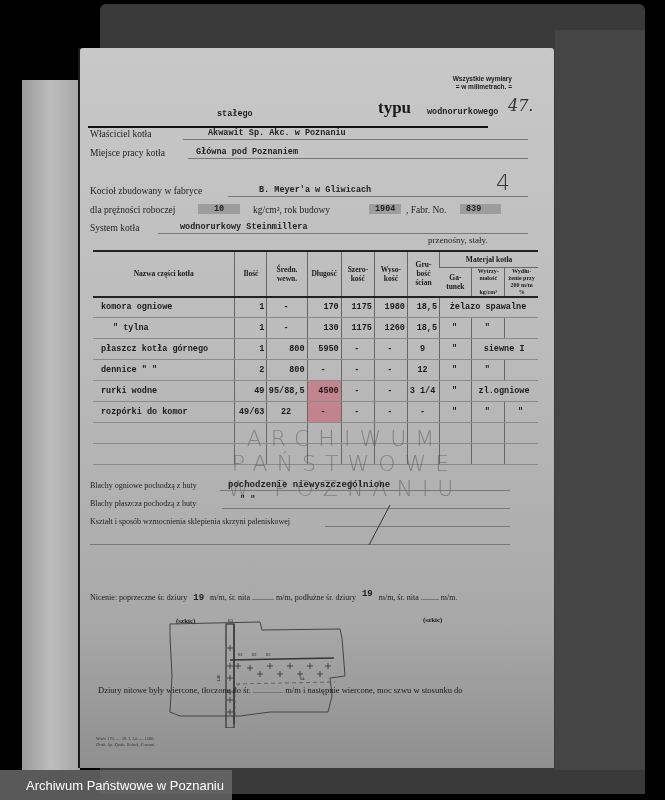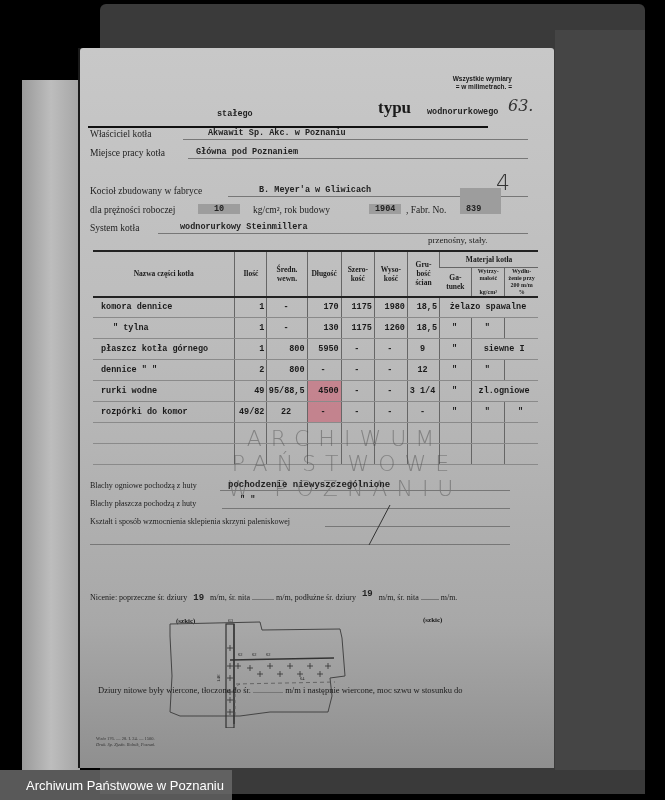--- a/index.html
+++ b/index.html
@@ -92,21 +92,21 @@
 <div class="page">
 
   <div class="abs units-note">
     <div>Wszystkie wymiary</div>
     <div>= w milimetrach. =</div>
   </div>
 
   <div class="abs typed title-stalego">stałego</div>
   <div class="abs title-typu">typu</div>
   <div class="abs typed title-wod">wodnorurkowego</div>
-  <div class="abs title-num">63.</div>
+  <div class="abs title-num">47.</div>
   <div class="abs title-rule"></div>
 
   <div class="field-row" style="top:76px;">
     <span class="label">Właściciel kotła</span>
     <span class="line" style="left:95px;"></span>
     <span class="typed" style="left:120px;">Akwawit Sp. Akc. w Poznaniu</span>
   </div>
   <div class="field-row" style="top:95px;">
     <span class="label">Miejsce pracy kotła</span>
     <span class="line" style="left:100px;"></span>
@@ -117,21 +117,21 @@
     <span class="label">Kocioł zbudowany w fabryce</span>
     <span class="line" style="left:140px;"></span>
     <span class="typed" style="left:171px;">B. Meyer'a w Gliwicach</span>
   </div>
   <div class="field-row" style="top:152px;">
     <span class="label">dla prężności roboczej</span>
     <span class="typed shaded" style="left:110px; padding:0 16px;">10</span>
     <span class="label" style="left:165px;">kg/cm², rok budowy</span>
     <span class="typed shaded" style="left:281px;">1904</span>
     <span class="label" style="left:318px;">, Fabr. No.</span>
-    <span class="typed shaded" style="left:372px; padding:16px 20px 0 6px;">839</span>
+    <span class="typed shaded" style="left:372px; padding:0 20px 0 6px;">839</span>
   </div>
   <div class="field-row" style="top:170px;">
     <span class="label">System kotła</span>
     <span class="line" style="left:70px;"></span>
     <span class="typed" style="left:92px;">wodnorurkowy Steinmillera</span>
   </div>
   <div class="abs label przenosny">przenośny, stały.</div>
 
   <table class="parts">
     <colgroup>
@@ -158,21 +158,21 @@
         <th colspan="3" style="height:16px; border-bottom:1px solid #666;">Materjał kotła</th>
       </tr>
       <tr>
         <th><span>Ga-</span><br><span>tunek</span></th>
         <th class="small"><span>Wytrzy-</span><br><span>małość</span><br><br><span>kg/cm²</span></th>
         <th class="small"><span>Wydłu-</span><br><span>żenie przy</span><br><span>200 m/m</span><br><span>%</span></th>
       </tr>
     </thead>
     <tbody>
       <tr>
-        <td class="name">komora dennice</td>
+        <td class="name">komora ogniowe</td>
         <td>1</td>
         <td class="center">-</td>
         <td>170</td>
         <td>1175</td>
         <td>1980</td>
         <td>18,5</td>
         <td colspan="3" class="center">żelazo spawalne</td>
       </tr>
       <tr>
         <td class="name" style="padding-left:20px;">"     tylna</td>
@@ -215,21 +215,21 @@
         <td>95/88,5</td>
         <td class="pink">4500</td>
         <td class="center">-</td>
         <td class="center">-</td>
         <td class="center">3 1/4</td>
         <td class="center">"</td>
         <td colspan="2" class="center">zl.ogniowe</td>
       </tr>
       <tr>
         <td class="name">rozpórki do komor</td>
-        <td>49/82</td>
+        <td>49/63</td>
         <td class="center">22</td>
         <td class="center pink">-</td>
         <td class="center">-</td>
         <td class="center">-</td>
         <td class="center">-</td>
         <td class="center">"</td>
         <td class="center">"</td>
         <td class="center">"</td>
       </tr>
       <tr class="empty">

